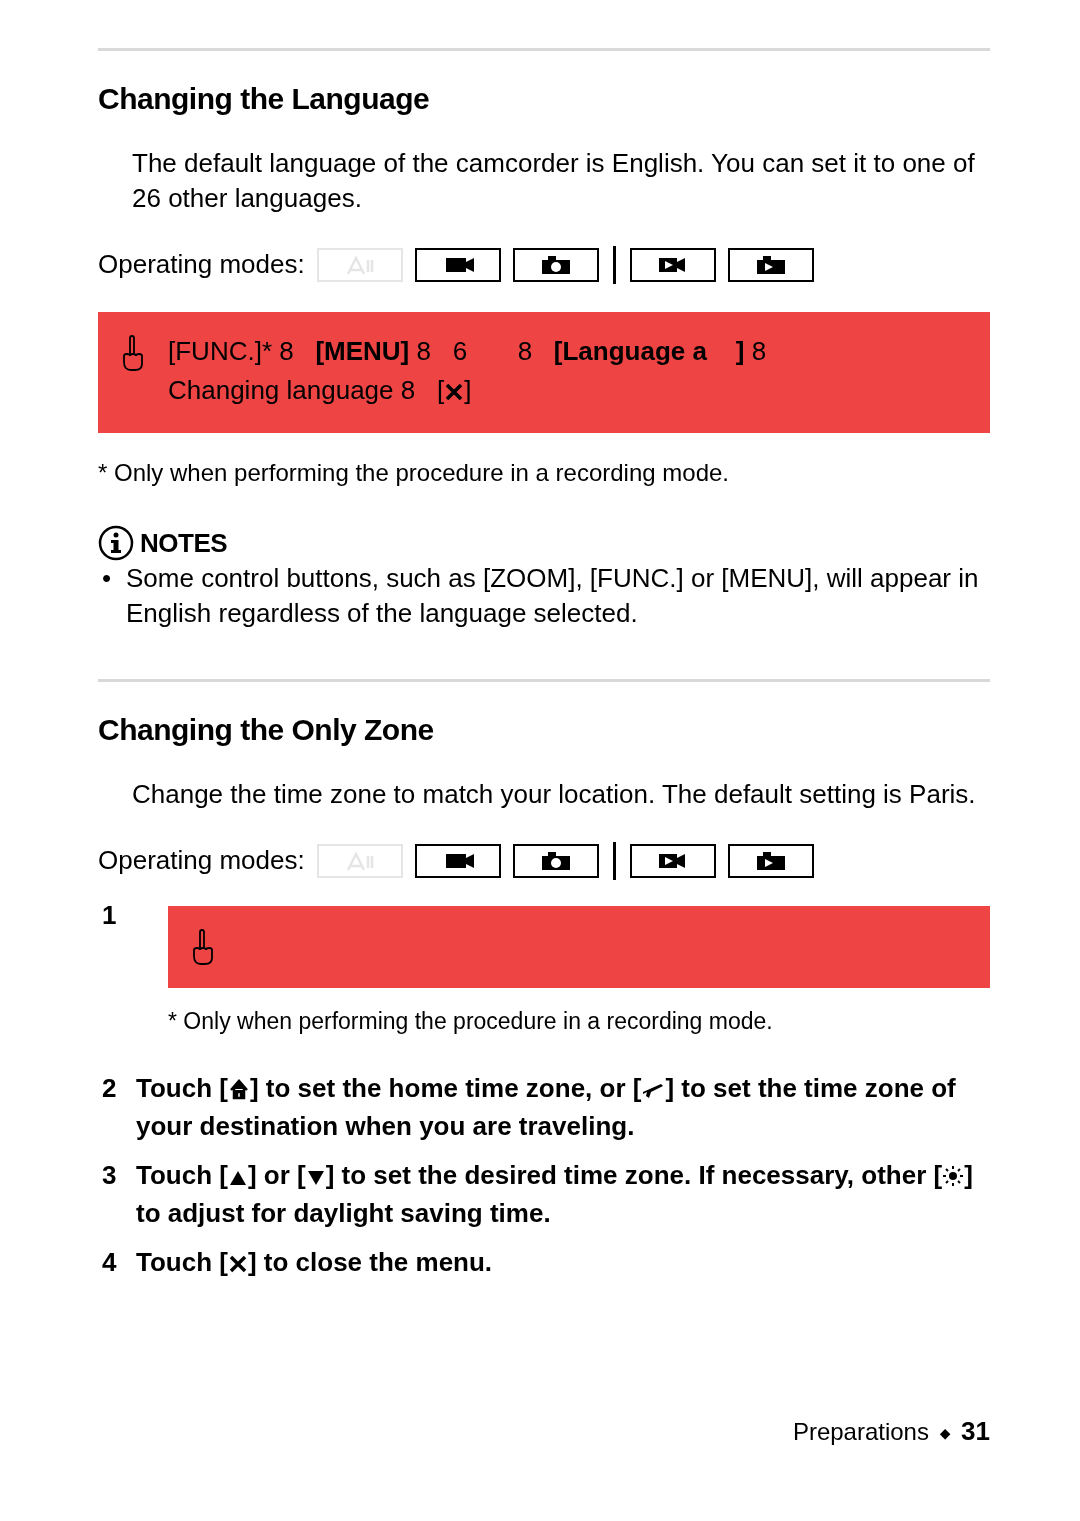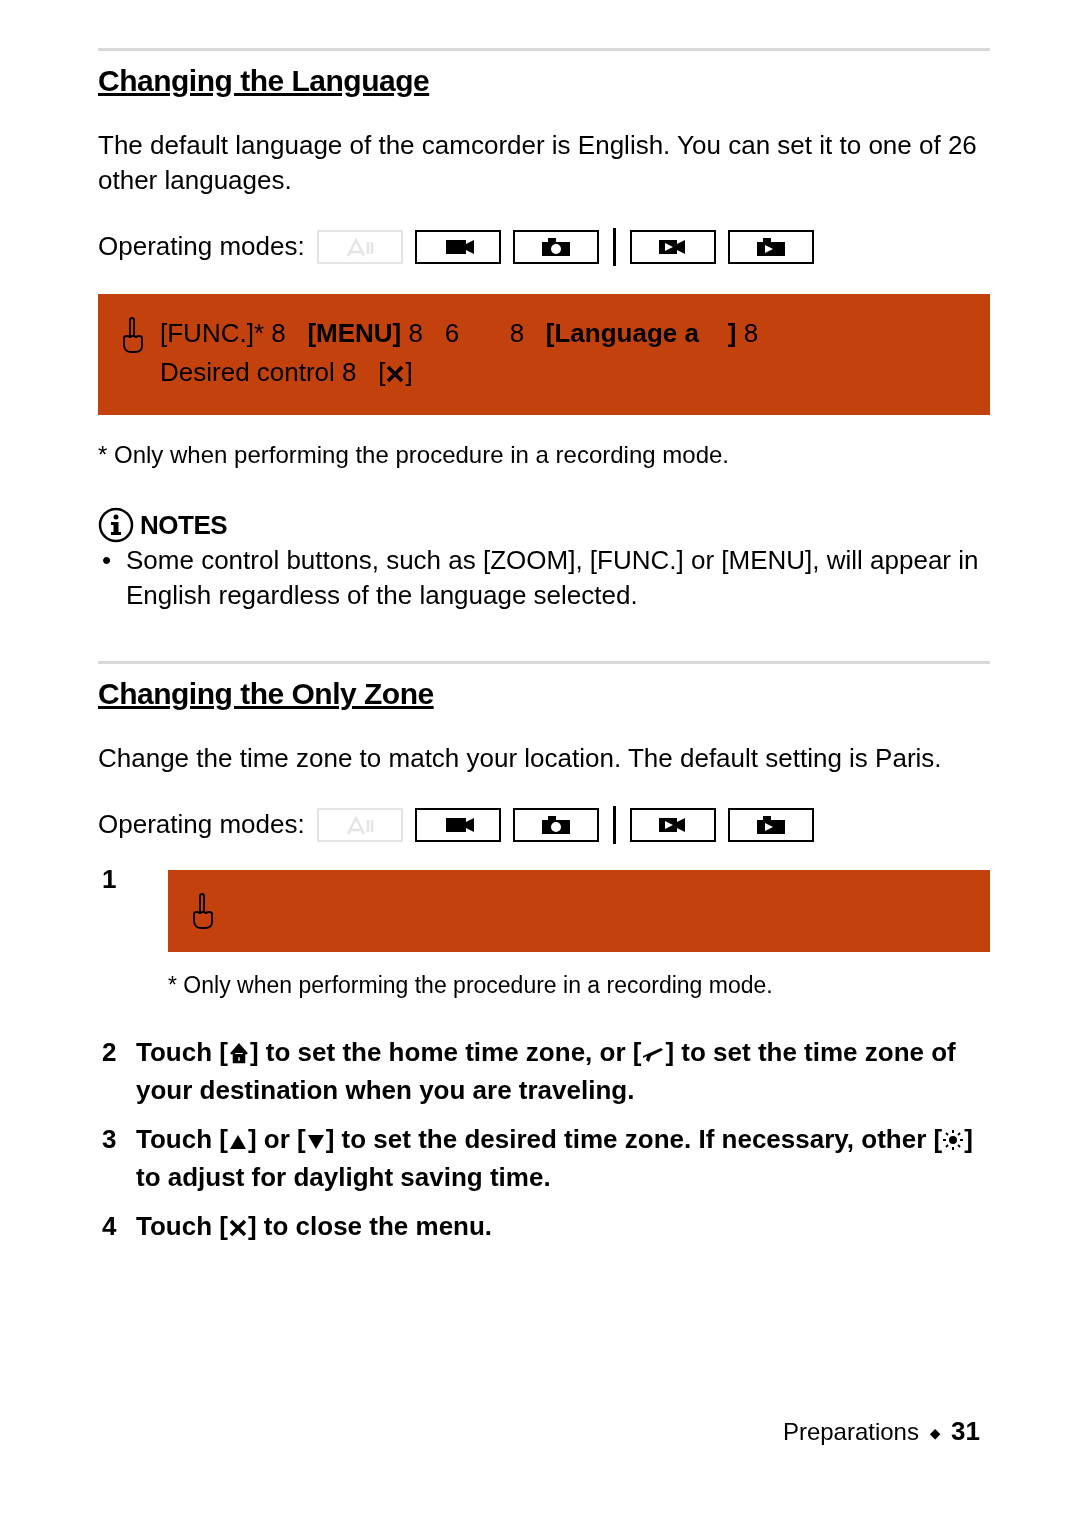--- a/index.html
+++ b/index.html
@@ -9,32 +9,31 @@
     font-family: Arial, Helvetica, sans-serif;
     font-size: 26px;
     line-height: 1.35;
     color: #000;
     background: #fff;
     position: relative;
     padding: 48px 90px 0 98px;
   }
   .section-heading {
     border-top: 3px solid #d9d9d9;
-    padding-top: 10px;
+    padding-top: 28px;
     margin-bottom: 26px;
-    text-decoration: underline;
   }
   .section-heading h2 {
     font-size: 30px;
     font-weight: bold;
     font-family: Arial, Helvetica, sans-serif;
     font-stretch: condensed;
     letter-spacing: -0.5px;
   }
-  .para { margin-bottom: 30px; }
+  .para { margin-bottom: 30px; margin-left: 34px; }
   .modes-row {
     display: flex;
     align-items: center;
     gap: 12px;
     margin-bottom: 28px;
   }
   .mode-box {
     width: 86px;
     height: 34px;
     border: 2px solid #000;
@@ -43,25 +42,25 @@
     justify-content: center;
   }
   .mode-box.faded { opacity: 0.25; border-color: #999; color:#999; }
   .mode-sep {
     width: 3px;
     height: 38px;
     background: #000;
     margin: 0 2px;
   }
   .touch-block {
-    background: #c2410c;
+    background: #ef4444;
     padding: 20px 28px 20px 20px;
     margin-bottom: 24px;
     display: flex;
-    gap: 12px;
+    gap: 20px;
   }
   .touch-icon { width: 30px; flex-shrink:0; padding-top:2px;}
   .touch-text { flex: 1; line-height: 1.5; font-family: Arial, Helvetica, sans-serif;}
   .footnote { font-size: 24px; margin-bottom: 36px; }
   .notes-row {
     display:flex; align-items:center; gap:6px; 
   }
   .notes-row .label {
     font-weight: bold;
     font-size: 26px;
@@ -74,21 +73,21 @@
   ol.steps { list-style: none; padding-left: 4px; }
   ol.steps > li {
     display:flex; gap: 14px;
     margin-bottom: 14px;
     font-weight: bold;
   }
   ol.steps > li .num { width: 20px; flex-shrink:0;}
   ol.steps > li .stxt { flex:1; }
   .footer {
     position:absolute;
-    right: 100px;
+    right: 90px;
     bottom: 72px;
     font-size: 24px;
   }
   .footer .pg { font-weight:bold; font-size:26px;}
   .footer .diamond { font-size:14px; vertical-align: middle; padding: 0 4px;}
   svg { display:block; }
   .inline-icon { display:inline-block; vertical-align:-3px; }
   .inline-icon svg{display:inline;}
   .bold { font-weight: bold; }
   .step1-block { margin-left:32px; margin-bottom:20px; margin-top:8px; font-weight:normal;}
@@ -149,21 +148,21 @@
     <span>[FUNC.]*</span>
     <span>8</span>&nbsp;&nbsp;
     <span class="bold">[MENU]</span>
     <span>8</span>&nbsp;&nbsp;
     <span>6</span>
     &nbsp;&nbsp;&nbsp;&nbsp;&nbsp;
     <span>8</span>&nbsp;&nbsp;
     <span class="bold">[Language a</span>
     &nbsp;&nbsp;&nbsp;<span class="bold">]</span>
     <span>8</span><br>
-    <span>Desired control</span>
+    <span>Changing language</span>
     <span>8</span>&nbsp;&nbsp;
     [<span class="inline-icon"><svg width="20" height="20" viewBox="0 0 20 20">
           <path d="M3 3 L17 17 M17 3 L3 17" stroke="#000" stroke-width="3.5"></path>
         </svg></span>]
   </div>
 </div>
 
 <p class="footnote">*  Only when performing the procedure in a recording mode.</p>
 
 <div class="notes-row">

